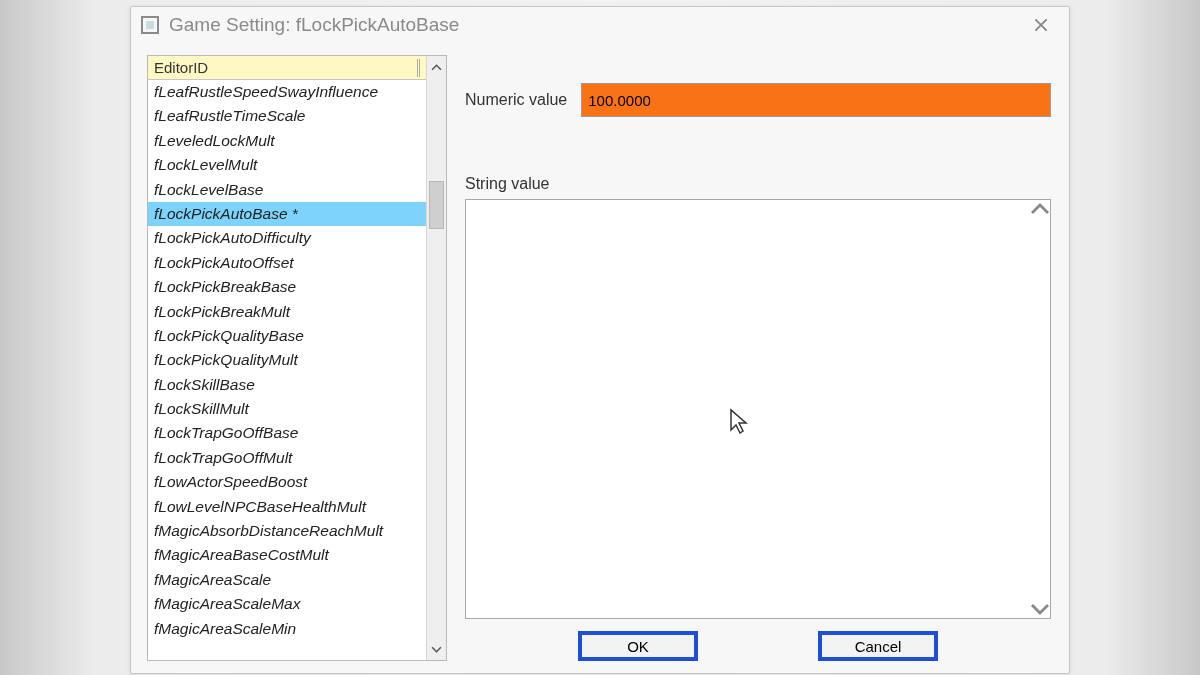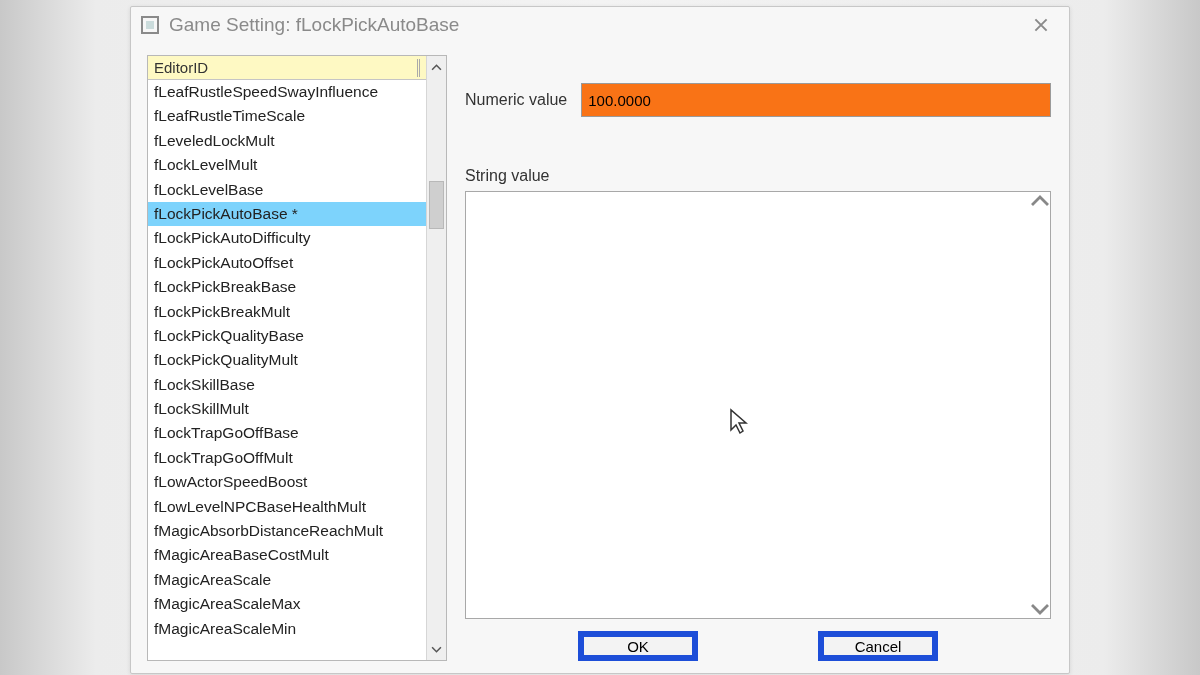--- a/index.html
+++ b/index.html
@@ -77,20 +77,21 @@
   }
   .list-header .grip {
     width: 3px; height: 18px;
     border-left: 1px solid #aaa;
     border-right: 1px solid #aaa;
     margin-left: 4px;
   }
   .list-items {
     flex: 1;
     overflow: hidden;
+    font-style: italic;
   }
   .list-item {
     padding: 0 6px;
     line-height: 24.4px;
     height: 24.4px;
     font-size: 15.5px;
     color: #222;
     white-space: nowrap;
     cursor: default;
   }
@@ -130,21 +131,21 @@
     height: 16px;
     border: 1px solid #9a9a9a;
     background: #f97316;
     padding: 16px 6px;
     font: inherit;
   }
   .string-group {
     flex: 1;
     display: flex; flex-direction: column;
   }
-  .string-group .lbl { margin-bottom: 6px; }
+  .string-group .lbl { margin-bottom: 6px; margin-top: 8px; }
   .string-box {
     flex: 1;
     border: 1px solid #a8a8a8;
     background: #fff;
     position: relative;
     display: flex;
   }
   .string-box textarea {
     flex: 1; resize: none; border: 0; outline: none;
     font: inherit; padding: 4px 6px; background: transparent;
@@ -152,21 +153,21 @@
   .string-box .mini-scroll {
     width: 20px; display: flex; flex-direction: column; justify-content: space-between;
   }
   .string-box .mini-scroll .arrow { height: 18px; display:flex;align-items:center;justify-content:center;color:#888;}
   .buttons {
     margin-top: 12px;
     display: flex; justify-content: center; gap: 120px;
   }
   .btn {
     min-width: 120px; height: 30px;
-    border: 6px solid #1d4ed8;
+    border: 4px solid #1d4ed8;
     background: #f3f3f3;
     font: inherit;
     cursor: pointer;
   }
   .cursor {
     position: absolute; left: 728px; top: 408px;
     width: 22px; height: 28px; pointer-events: none;
   }
 </style>
 </head>

